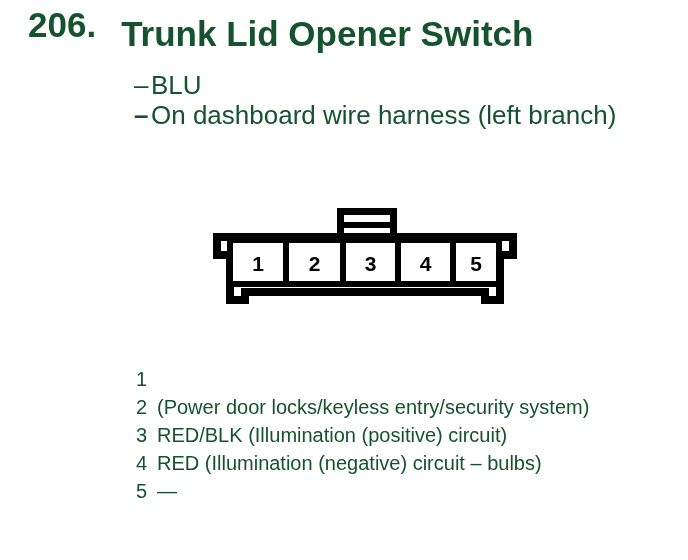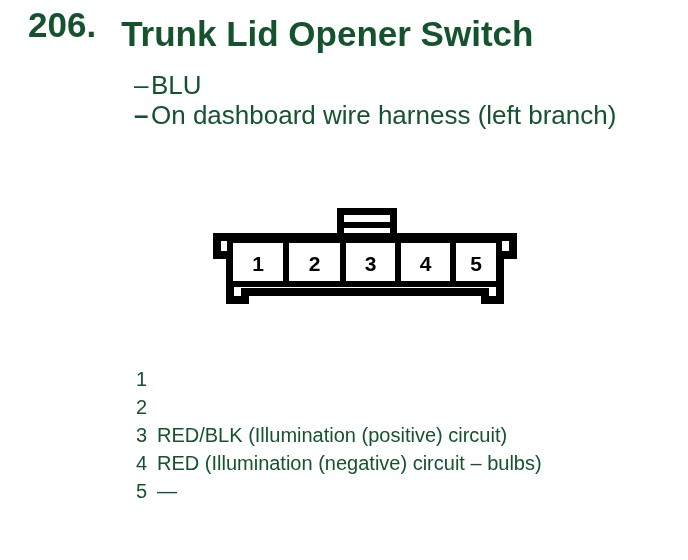--- a/index.html
+++ b/index.html
@@ -106,20 +106,21 @@
 
   <div class="pin-list">
 
     <div class="pin-row">
       <span class="pin-num">1</span>
     </div>
 
     <div class="pin-row">
       <span class="pin-num">2</span>
       <div class="pin-text">
+        <div>(Power door locks/keyless entry/security system)</div>
       </div>
     </div>
 
     <div class="pin-row">
       <span class="pin-num">3</span>
       <div class="pin-text">
         <span class="code bold">RED/BLK</span>
         <span class="desc">(Illumination (positive) circuit)</span>
       </div>
     </div>

